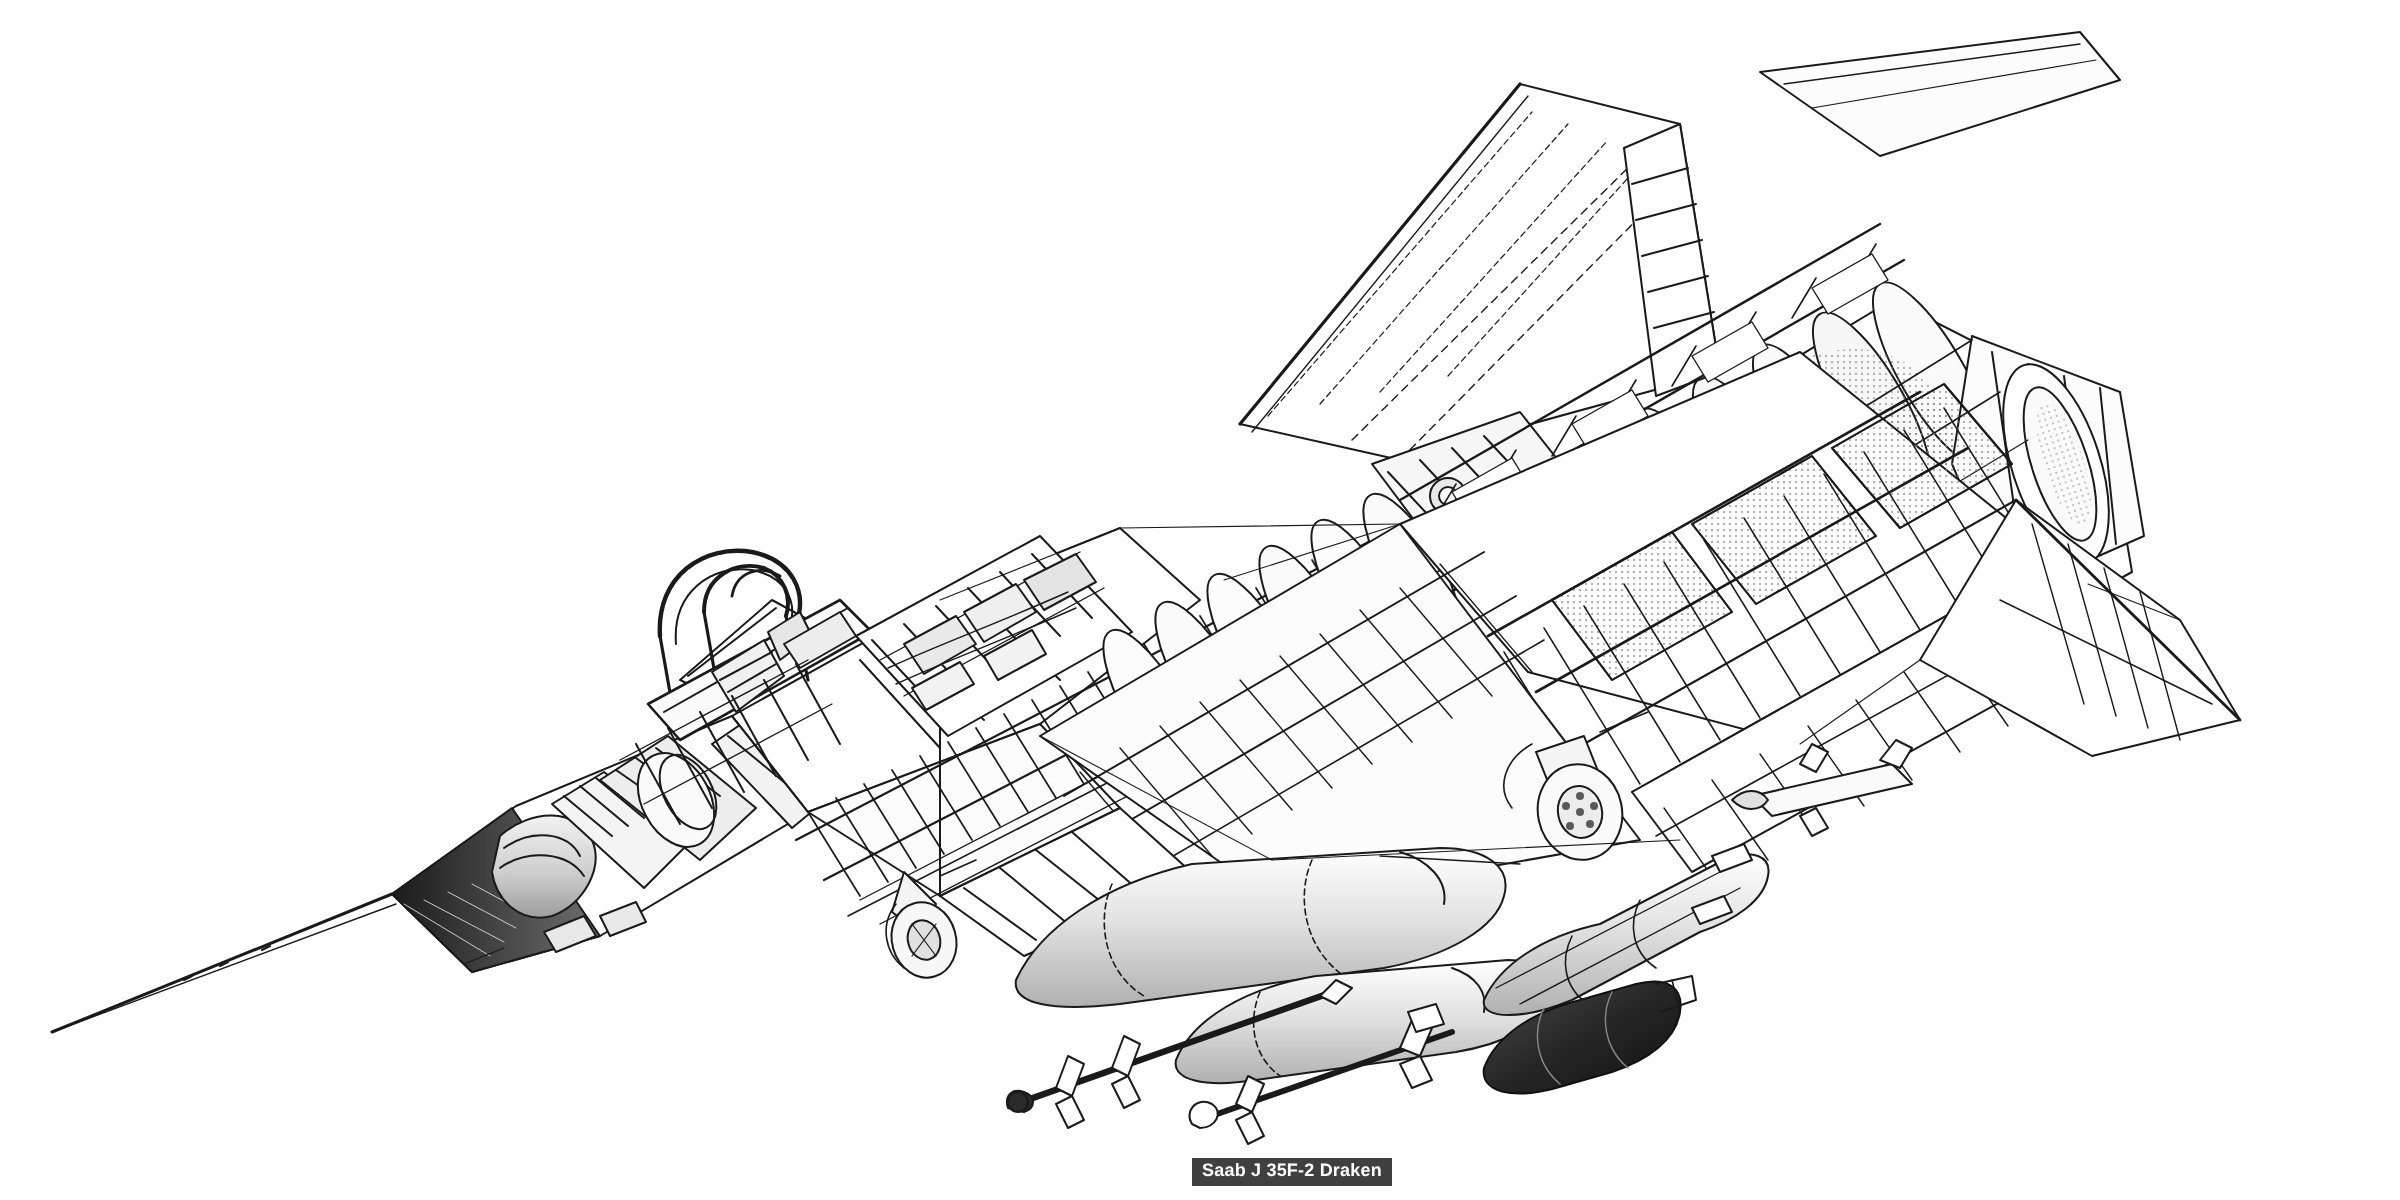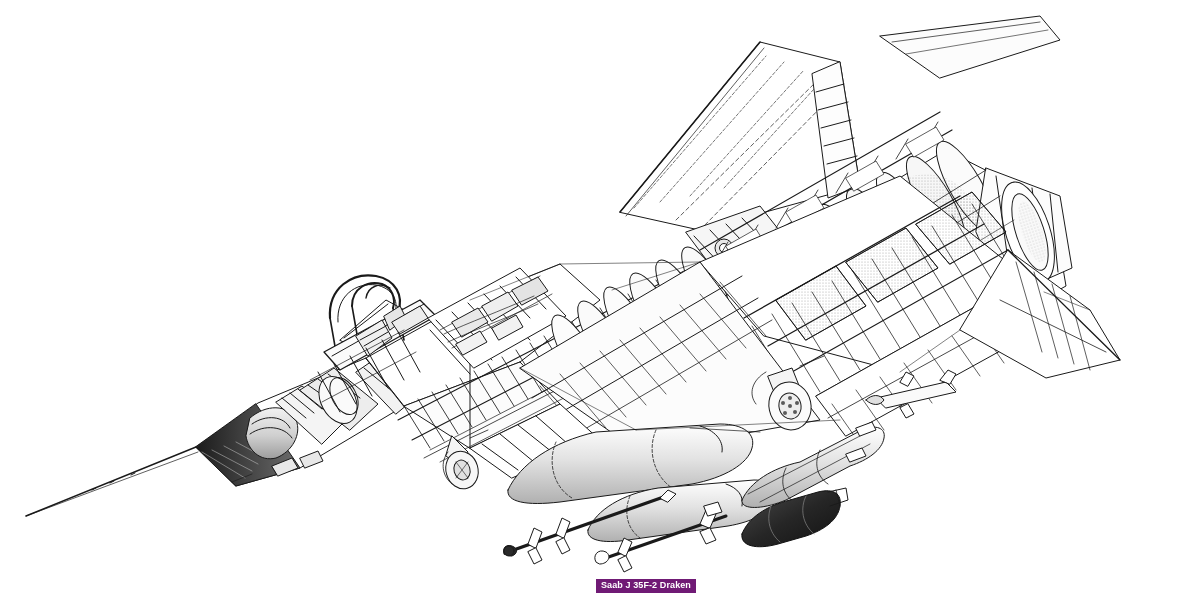--- a/index.html
+++ b/index.html
@@ -1,20 +1,20 @@
 <!DOCTYPE html>
 <html><head>
 <meta charset="utf-8">
 <style>
   html,body{margin:0;padding:0;background:#ffffff;}
   body{width:1200px;height:600px;overflow:hidden;
        font-family:"Liberation Sans",sans-serif;}
   #stage{position:relative;width:1200px;height:600px;background:#fff;}
   #art{position:absolute;inset:0;width:1200px;height:600px;display:block;}
-  .cap{position:absolute;left:596px;top:579px;background:#701a75;color:#fff;
+  .cap{position:absolute;left:596px;top:579px;background:#404040;color:#fff;
        font-size:9px;font-weight:bold;letter-spacing:.1px;
        padding:2px 5px 3px 5px;line-height:9px;white-space:nowrap;
        font-family:"Liberation Sans",sans-serif;}
 </style>
 </head>
 <body>
 
 <div id="stage">
 
   <svg id="art" viewBox="0 0 1200 600">

